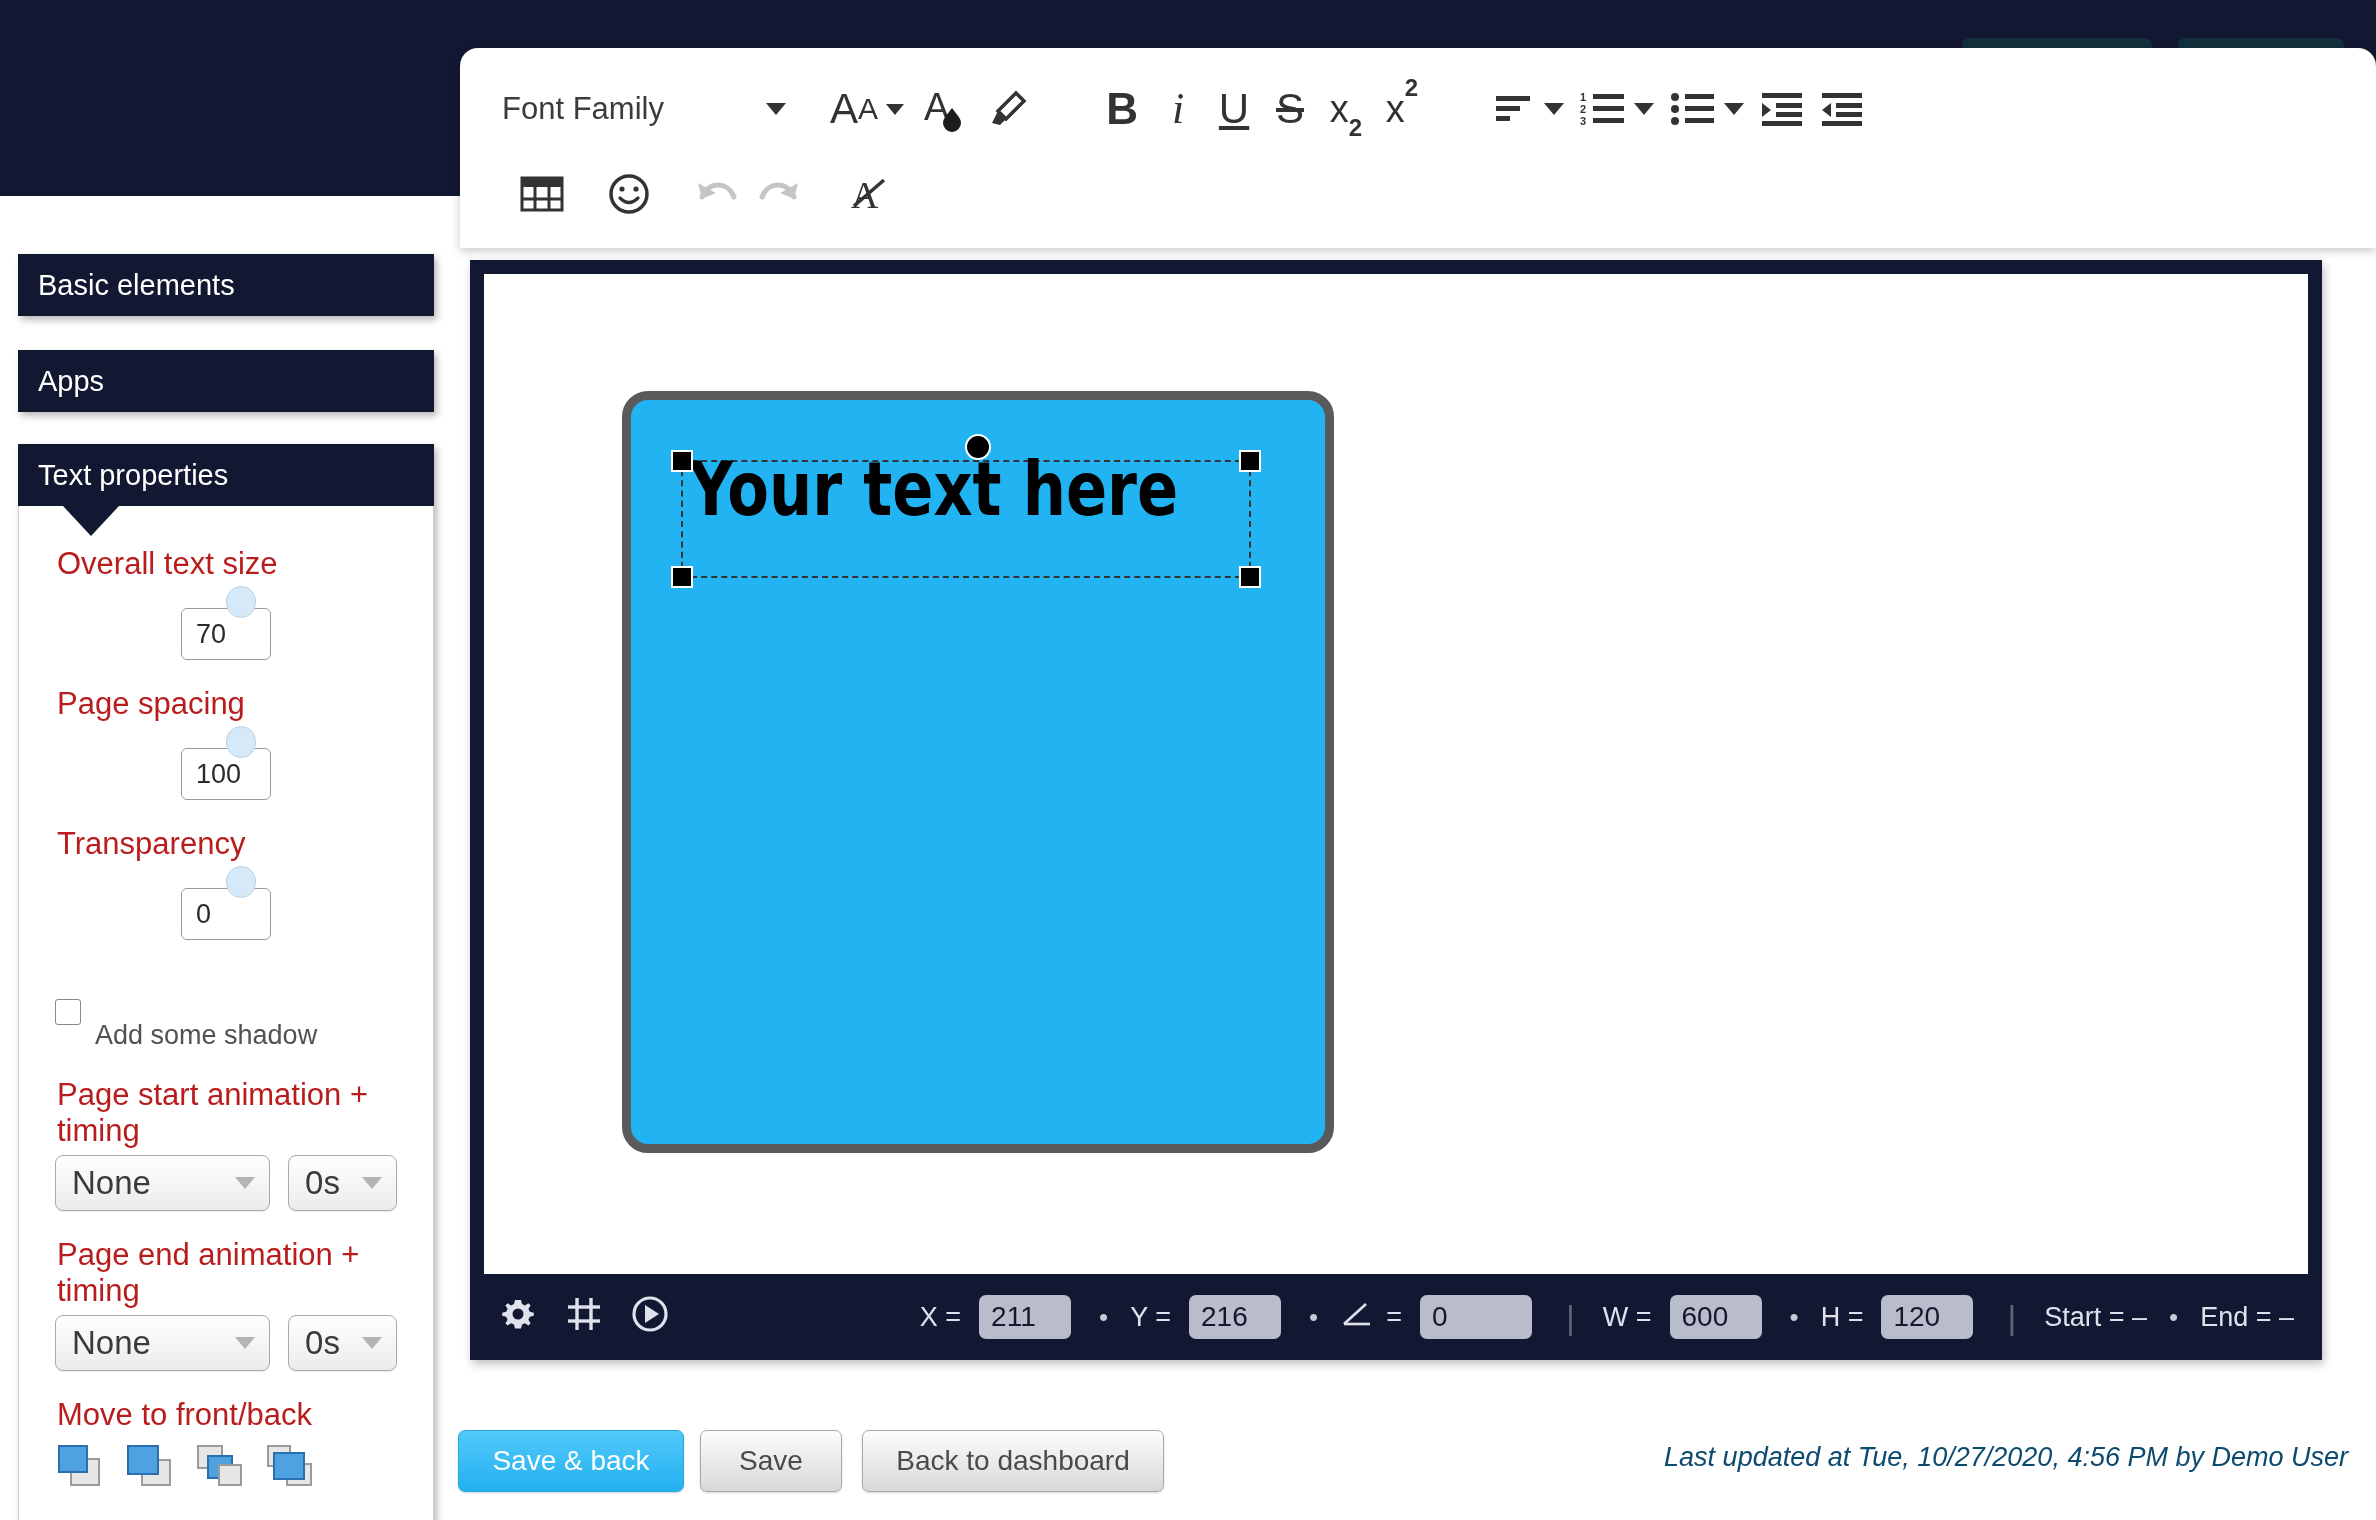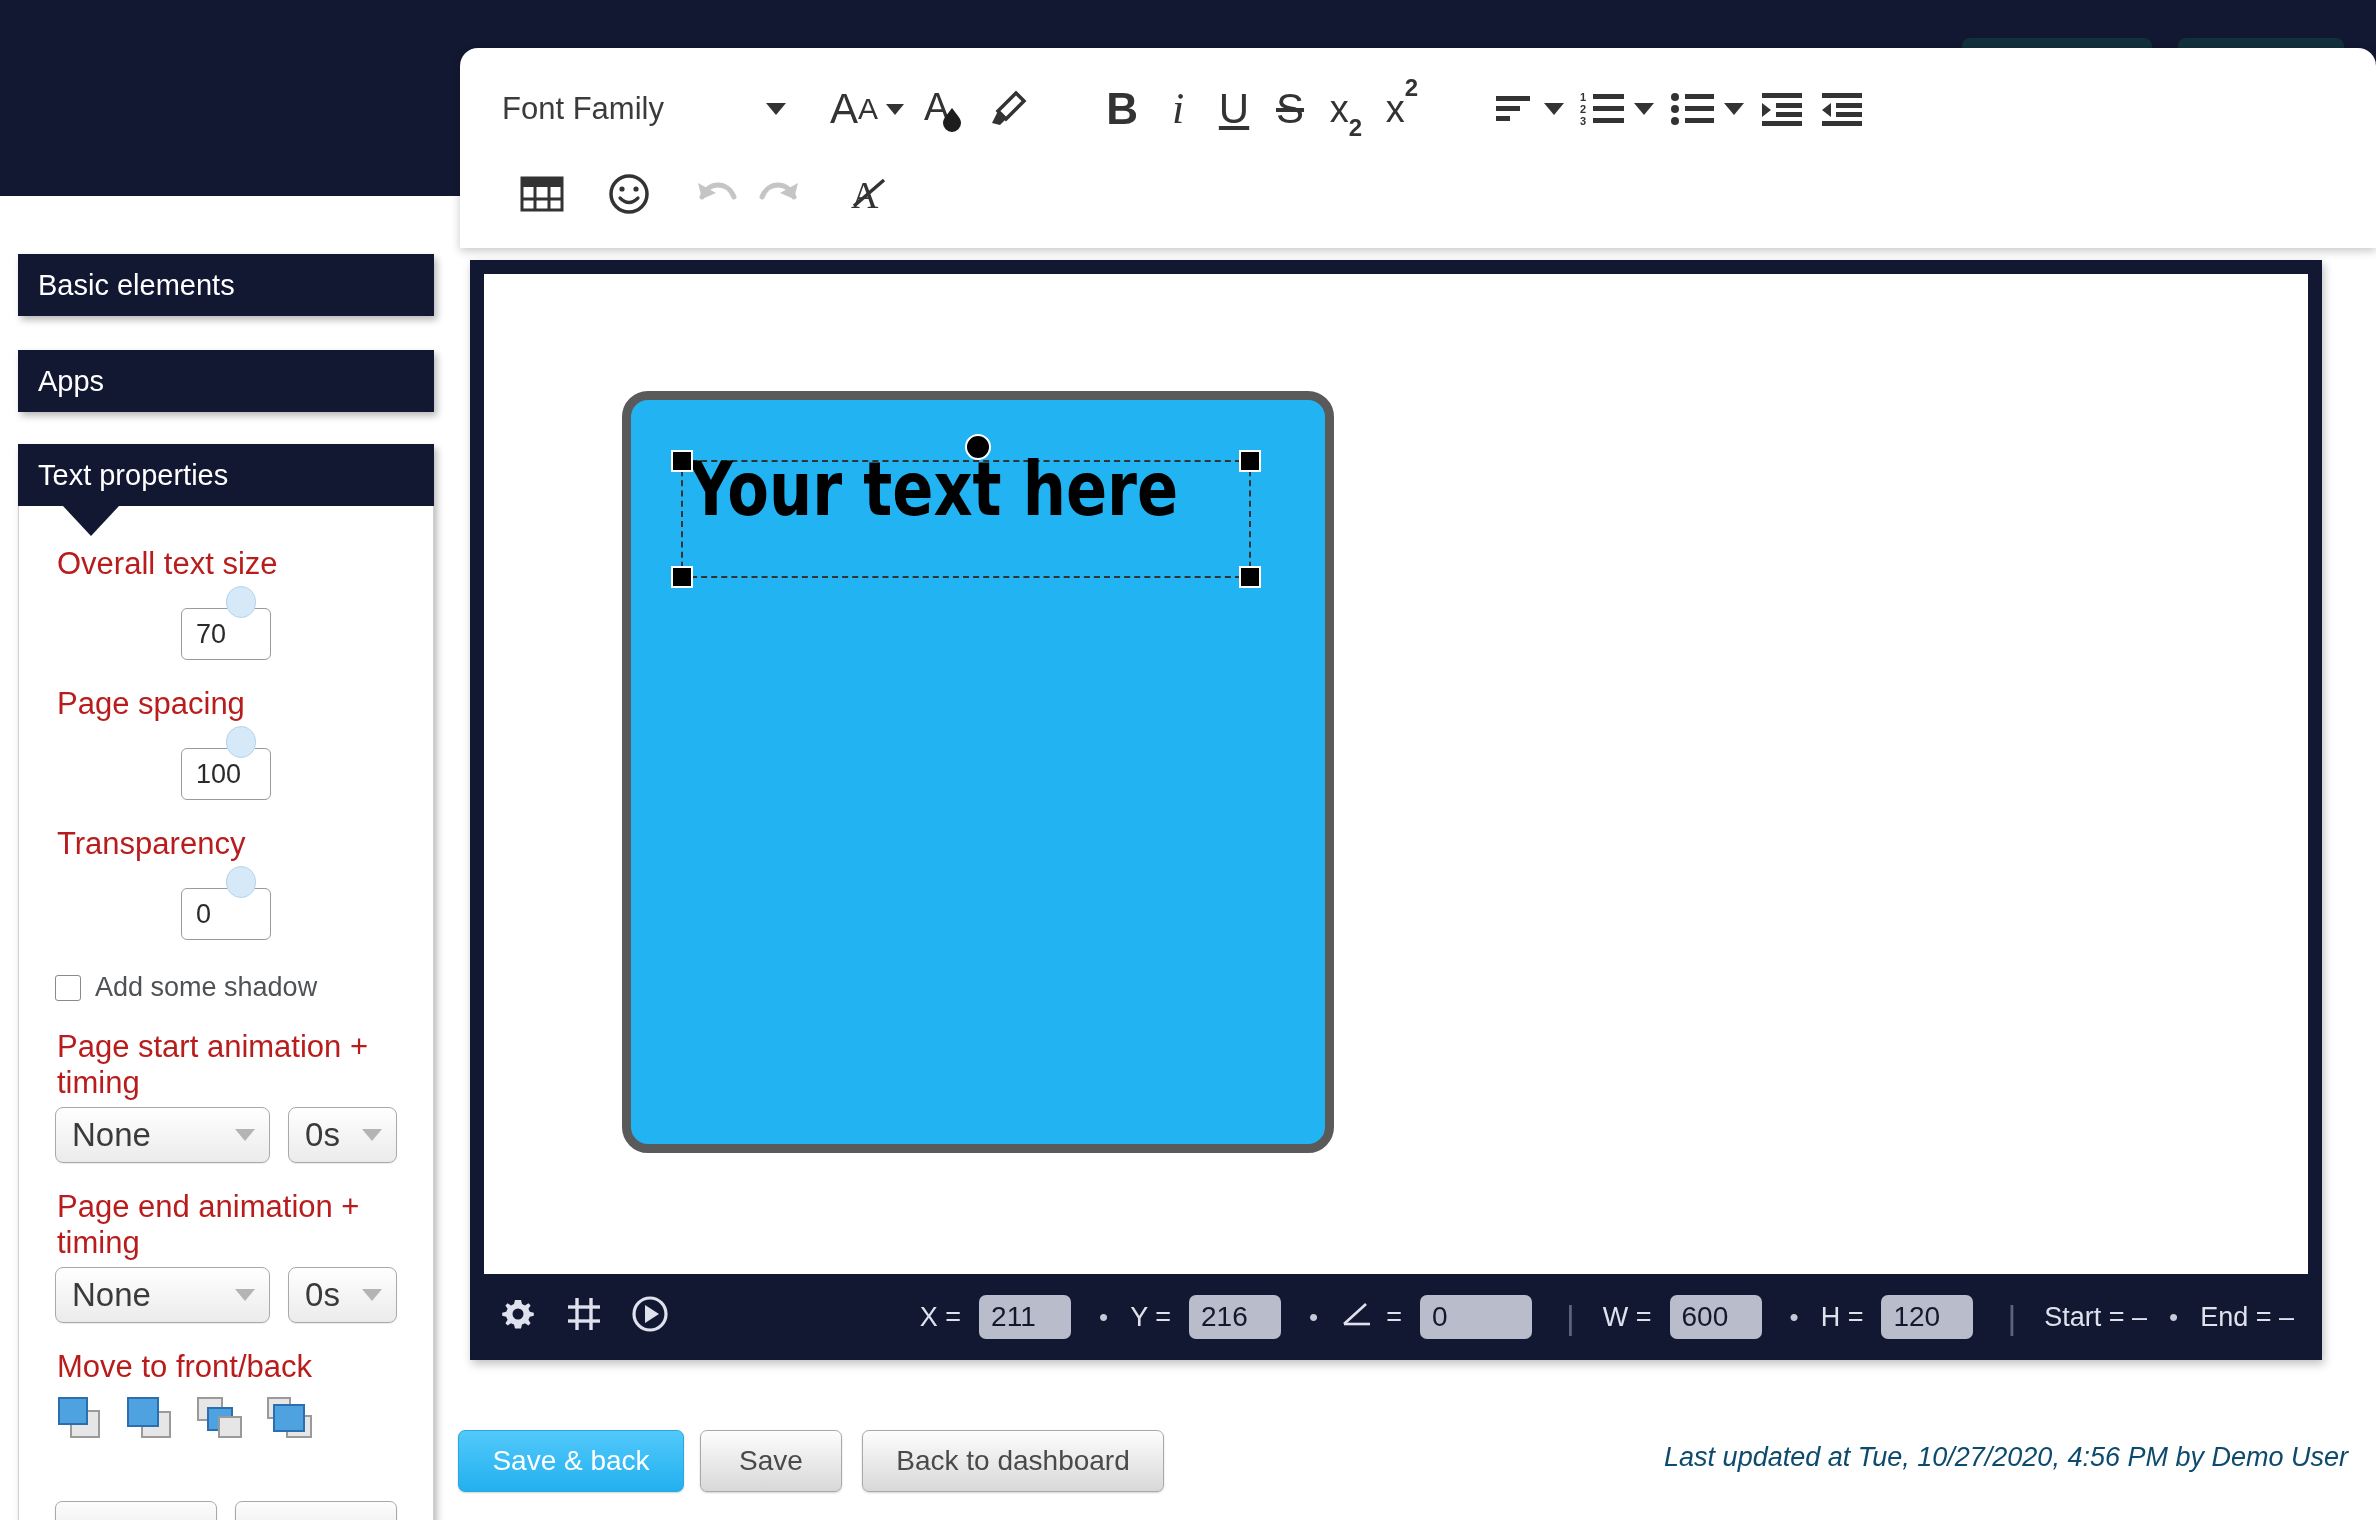--- a/index.html
+++ b/index.html
@@ -73,21 +73,21 @@
   .num-box {
     width: 90px; height: 52px; border: 1px solid #9b9b9b; border-radius: 6px;
     background: #fff; font-size: 27px; color: #2a2a2a;
     display: flex; align-items: center; padding-left: 14px;
   }
 
   .check-row { display: flex; align-items: center; gap: 14px; margin-top: 32px; }
   .checkbox {
     width: 26px; height: 26px; border: 1px solid #8a8a8a; border-radius: 3px; background: #fff;
   }
-  .check-label { font-size: 27px; color: #4e5155; }
+  .check-label { font-size: 27px; color: #4e5155; margin-top: 48px; }
 
   .select-row { display: flex; gap: 18px; margin-top: 6px; }
   .fake-select {
     height: 56px; border: 1px solid #a9a9a9; border-radius: 8px;
     background: linear-gradient(#ffffff, #ebebeb);
     display: flex; align-items: center; justify-content: space-between;
     padding: 0 14px 0 16px; font-size: 33px; color: #3a3a3a;
     box-shadow: 0 1px 1px rgba(0,0,0,0.08);
   }
   .fake-select.wide { width: 246px; }

